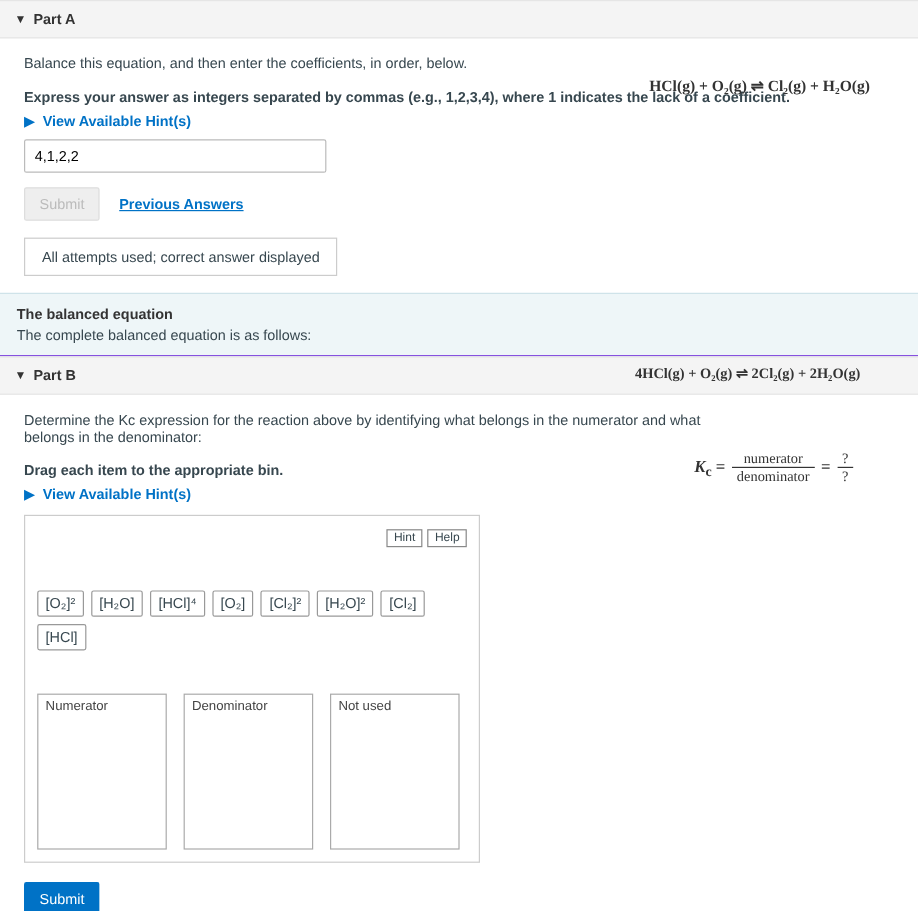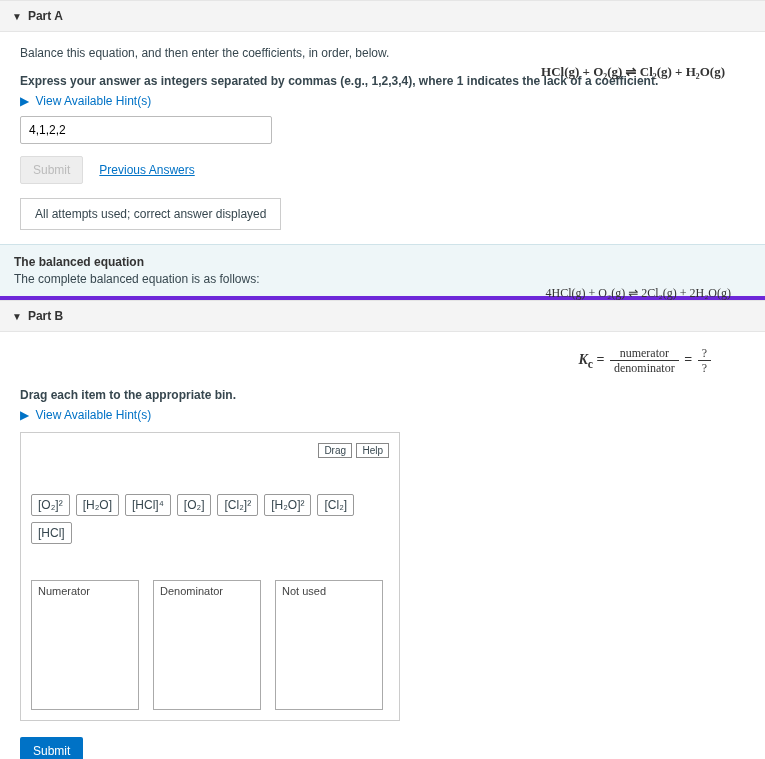--- a/index.html
+++ b/index.html
@@ -46,21 +46,21 @@
     position: relative;
     margin-bottom: 14px;
   }
   .express {
     font-weight: bold;
     margin-bottom: 6px;
   }
   .hint-link, .prev-answers {
     color: #0072c6;
     cursor: pointer;
-    font-weight: normal;
+    font-weight: bold;
   }
   .hint-caret {
     color: #0072c6;
     margin-right: 3px;
     display:inline-block;
   }
   .answer-input {
     width: 252px;
     padding: 6px 8px;
     border: 1px solid #bbb;
@@ -97,36 +97,37 @@
   }
   .feedback-box {
     display: inline-block;
     border: 1px solid #ccc;
     padding: 8px 14px;
     margin-top: 14px;
   }
   .balanced-section {
     background: #eef6f8;
     border-top: 1px solid #cfe3e9;
-    border-bottom: 4px solid #6d28d9;
+    border-bottom: 1px solid #6d28d9;
     padding: 10px 14px;
   }
   .balanced-section .bs-title {
     font-weight: bold;
     color: #333;
   }
   .balanced-section .bs-sub {
     margin-top:3px;
   }
   .balanced-section .eq {
     position:absolute;
-    right:20px;
+    right:34px;
     font-family: "Times New Roman", serif;
-    font-weight: normal;
+    font-weight: bold;
     color:#333;
+    margin-top:18px;
   }
   .kc-expr {
     position: absolute;
     right: 32px;
     font-family: "Times New Roman", serif;
     font-size: 14px;
     font-weight: bold;
     color: #333;
     text-align: center;
   }
@@ -236,20 +237,21 @@
 </div>
 
 <div class="part-header">
   <span class="caret">▼</span>
   <span class="title">Part B</span>
 </div>
 
 <div class="part-body">
 
   <div class="rel-row" style="min-height:28px;">
+    <div class="instruction" style="max-width:590px;">Determine the Kc expression for the reaction above by identifying what belongs in the numerator and what belongs in the denominator:</div>
     <div class="kc-expr">
       <span style="font-style:italic;">K</span><sub>c</sub>
       <span>=</span>
       <span class="frac">
         <span class="num">numerator</span>
         <span class="den">denominator</span>
       </span>
       <span>=</span>
       <span class="frac">
         <span class="num">?</span>
@@ -260,21 +262,21 @@
 
   <div class="express" style="font-weight:bold;">Drag each item to the appropriate bin.</div>
 
   <div>
     <span class="hint-caret">▶</span>
     <span class="hint-link">View Available Hint(s)</span>
   </div>
 
   <div class="drag-outer">
     <div class="drag-tools">
-      <span class="tool-btn">Drag</span>
+      <span class="tool-btn">Hint</span>
       <span class="tool-btn">Help</span>
     </div>
 
     <div class="tiles-row">
       <span class="tile">[O₂]²</span>
       <span class="tile">[H₂O]</span>
       <span class="tile">[HCl]⁴</span>
       <span class="tile">[O₂]</span>
       <span class="tile">[Cl₂]²</span>
       <span class="tile">[H₂O]²</span>

